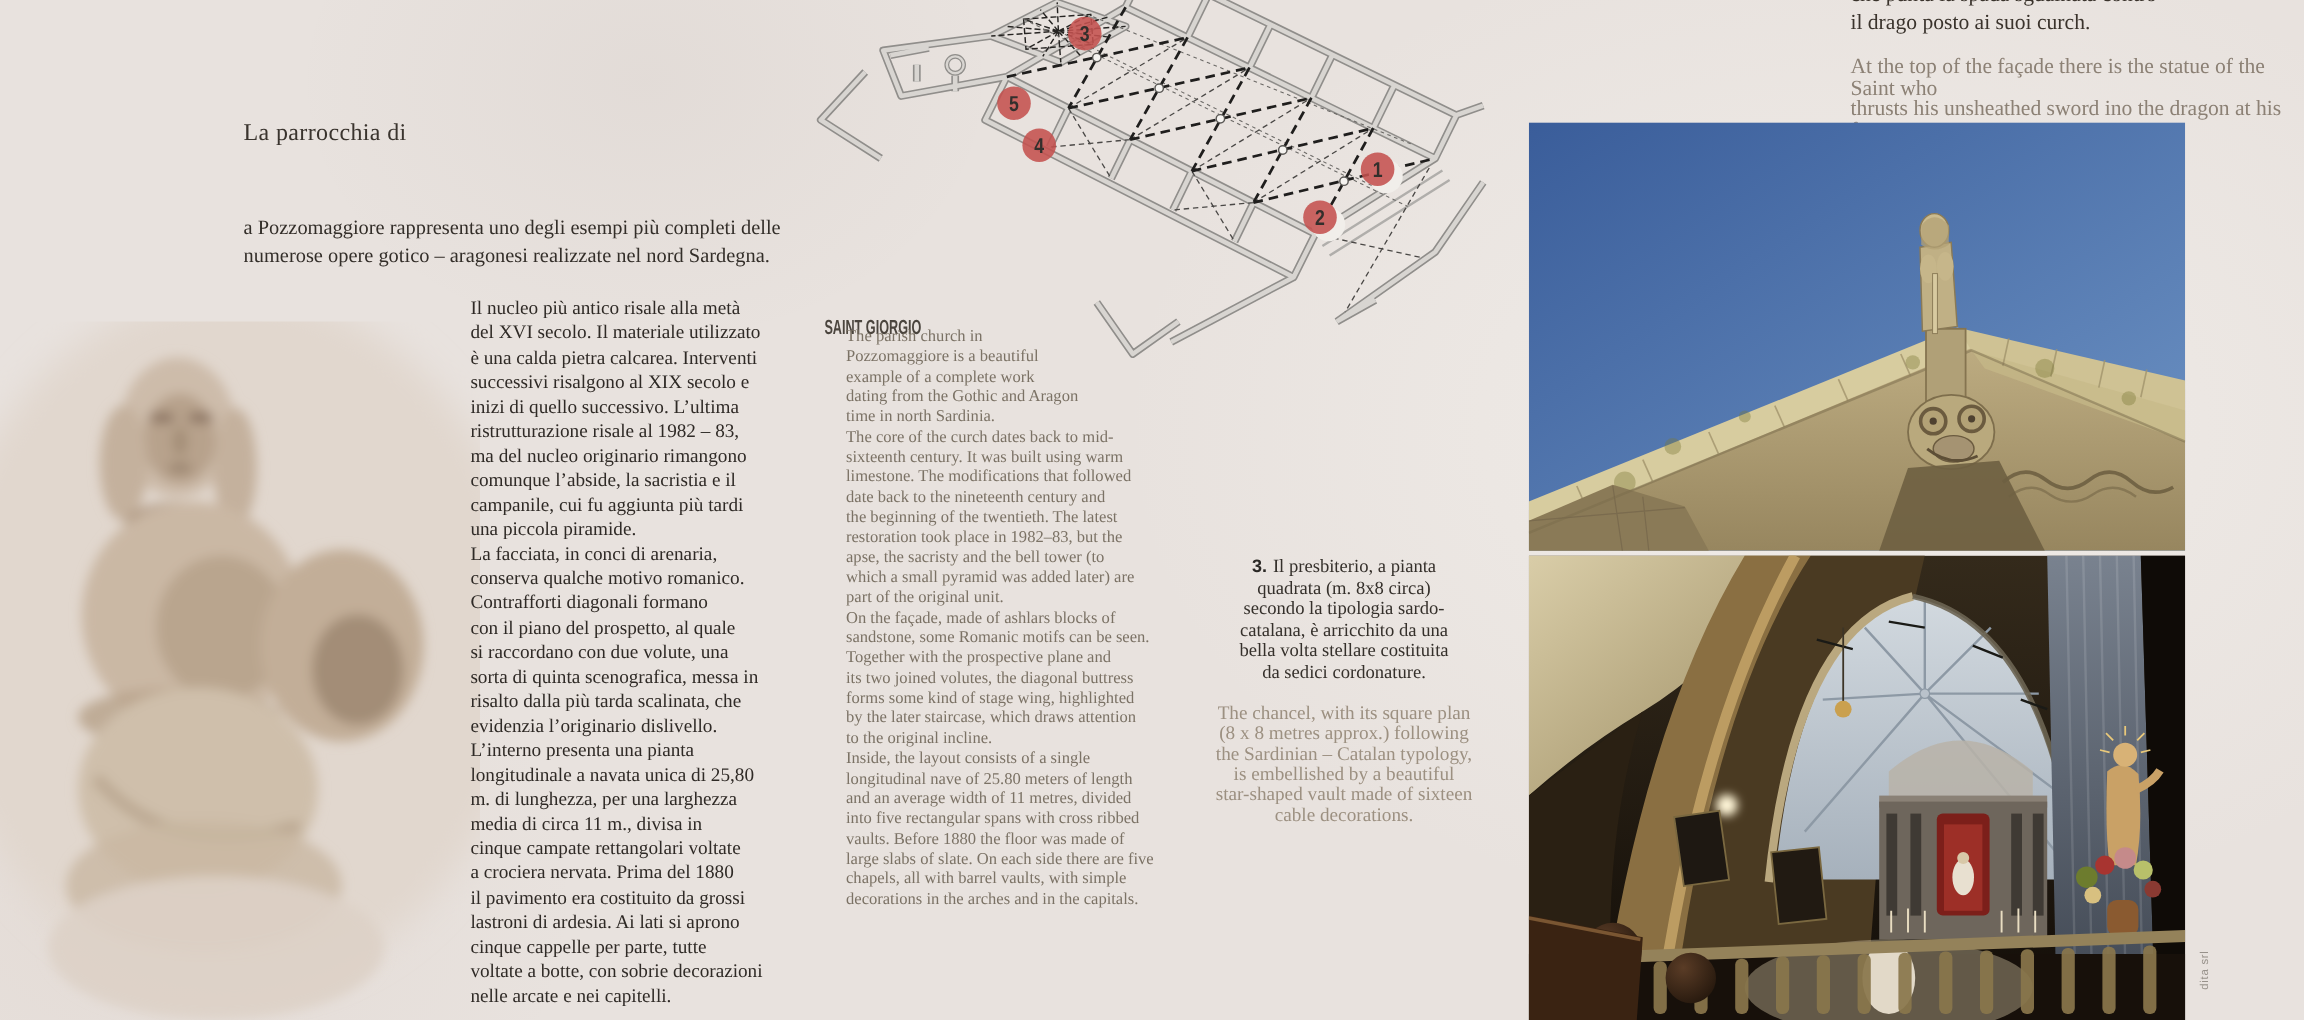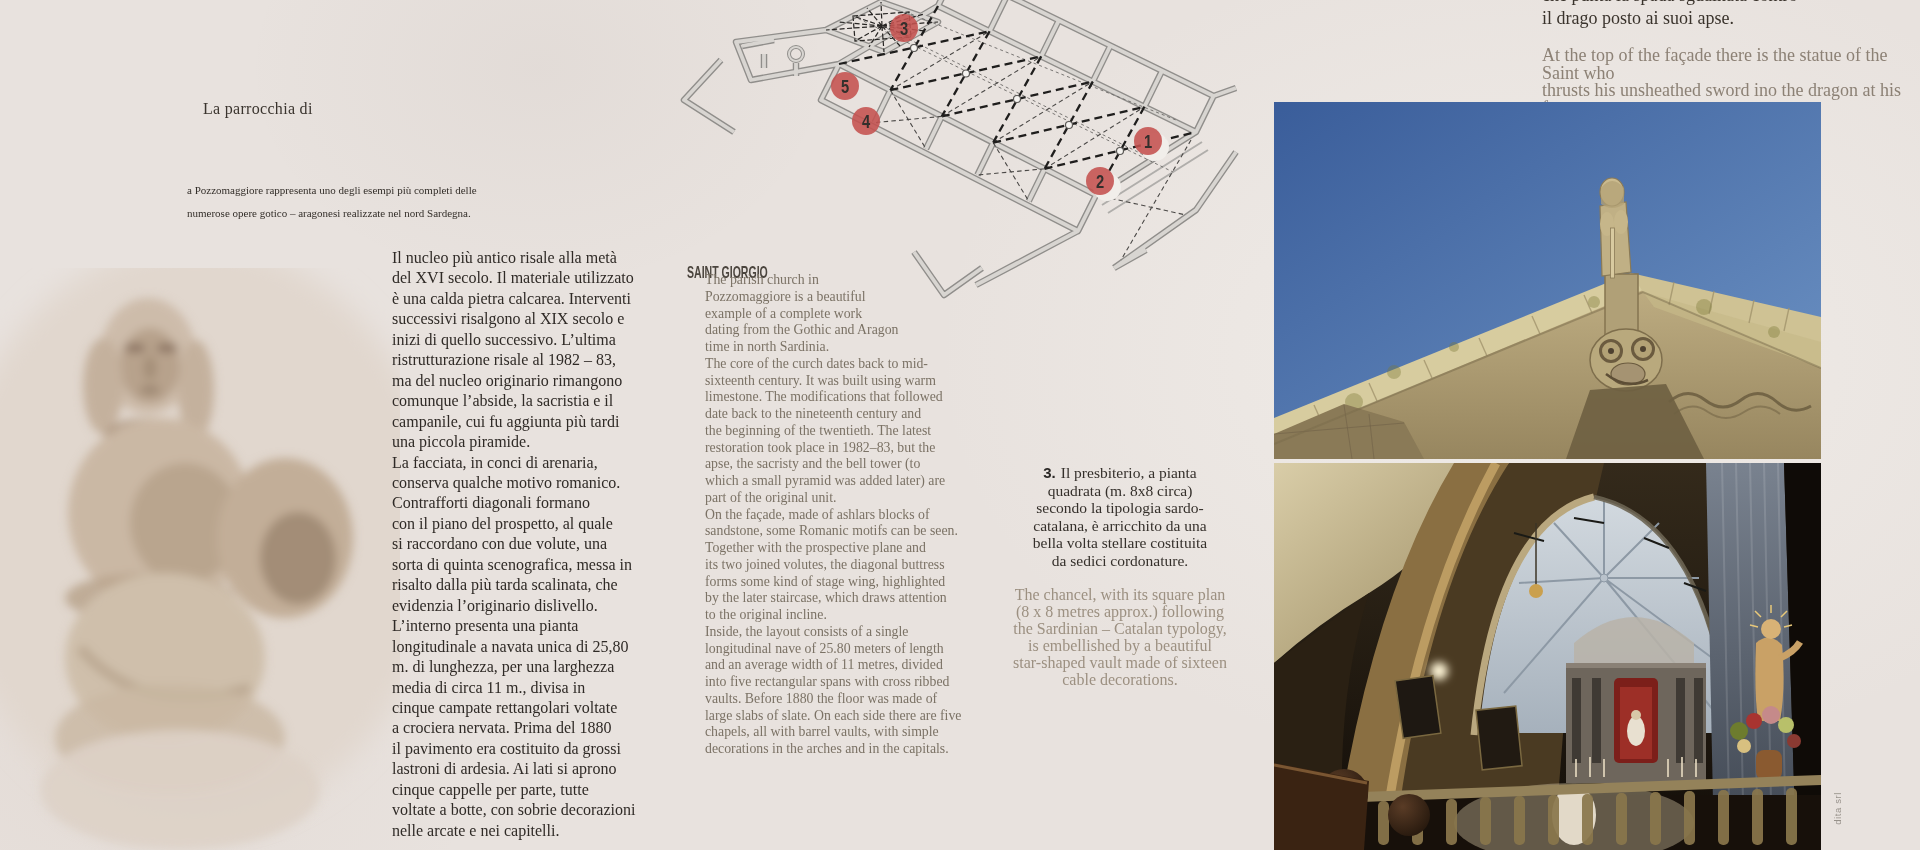--- a/index.html
+++ b/index.html
@@ -9,24 +9,24 @@
       radial-gradient(1000px 700px at 80% 42%, #f0ece8 0%, rgba(240,236,232,0) 60%),
       radial-gradient(520px 420px at 6% 88%, rgba(188,160,140,.10), transparent 70%),
       radial-gradient(420px 320px at 28% 8%, rgba(120,100,90,.05), transparent 70%),
       #e8e2de;
     font-family:"Liberation Serif","DejaVu Serif",serif;
   }
   .abs{position:absolute;}
   .preline{white-space:pre-line;}
   .cond{display:inline-block;transform-origin:0 50%;font-family:"Liberation Sans","DejaVu Sans",sans-serif;font-weight:bold;}
 
-  .kicker{left:203px;top:100px;font-size:16px;color:#3a342e;letter-spacing:.3px;}
+  .kicker{left:203px;top:100px;font-size:20px;color:#3a342e;letter-spacing:.3px;}
   .title{left:200px;top:116px;line-height:64px;}
   .title .cond{font-size:64px;line-height:64px;transform:scaleX(.53);color:#c4232e;letter-spacing:0;}
-  .dek{left:187px;top:179px;font-size:11px;line-height:22.5px;color:#332e29;}
+  .dek{left:203px;top:179px;font-size:17px;line-height:22.5px;color:#332e29;}
 
   .body-it{left:392px;top:248px;width:300px;font-size:16px;line-height:20.45px;color:#2f2a26;}
 
   .plan-svg{left:676px;top:0;width:564px;height:312px;}
   .wo{stroke:#908e8b;stroke-width:6.5;fill:none;stroke-linejoin:round;}
   .wi{stroke:#d8d5d1;stroke-width:3.8;fill:none;stroke-linejoin:round;}
   .rib{stroke:#1f1e1d;stroke-width:2.3;stroke-dasharray:8 5;fill:none;}
   .ribthin{stroke:#4a4846;stroke-width:1.1;stroke-dasharray:4.5 3.2;fill:none;}
   .ribproj{stroke:#6b6966;stroke-width:.9;stroke-dasharray:3 3;fill:none;}
   .star{stroke:#262422;stroke-width:1.2;stroke-dasharray:5 2.5;fill:none;}
@@ -233,21 +233,21 @@
     <div class="cap3-en preline">The chancel, with its square plan
 (8 x 8 metres approx.) following
 the Sardinian – Catalan typology,
 is embellished by a beautiful
 star-shaped vault made of sixteen
 cable decorations.</div>
   </div>
 
   <div class="abs topcap-it">
     <div>che punta la spada sguainata contro</div>
-    <div>il drago posto ai suoi apse.</div>
+    <div>il drago posto ai suoi curch.</div>
   </div>
   <div class="abs topcap-en preline">At the top of the façade there is the statue of the Saint who
 thrusts his unsheathed sword ino the dragon at his feet.</div>
 
   <svg class="abs photo1" viewBox="0 0 547 357" preserveAspectRatio="none">
     <defs>
       <linearGradient id="p1-sky" x1="0" y1="0" x2="1" y2="1">
         <stop offset="0" stop-color="#3a5d9a"></stop>
           <stop offset="1" stop-color="#6e94c5"></stop>
       </linearGradient>

